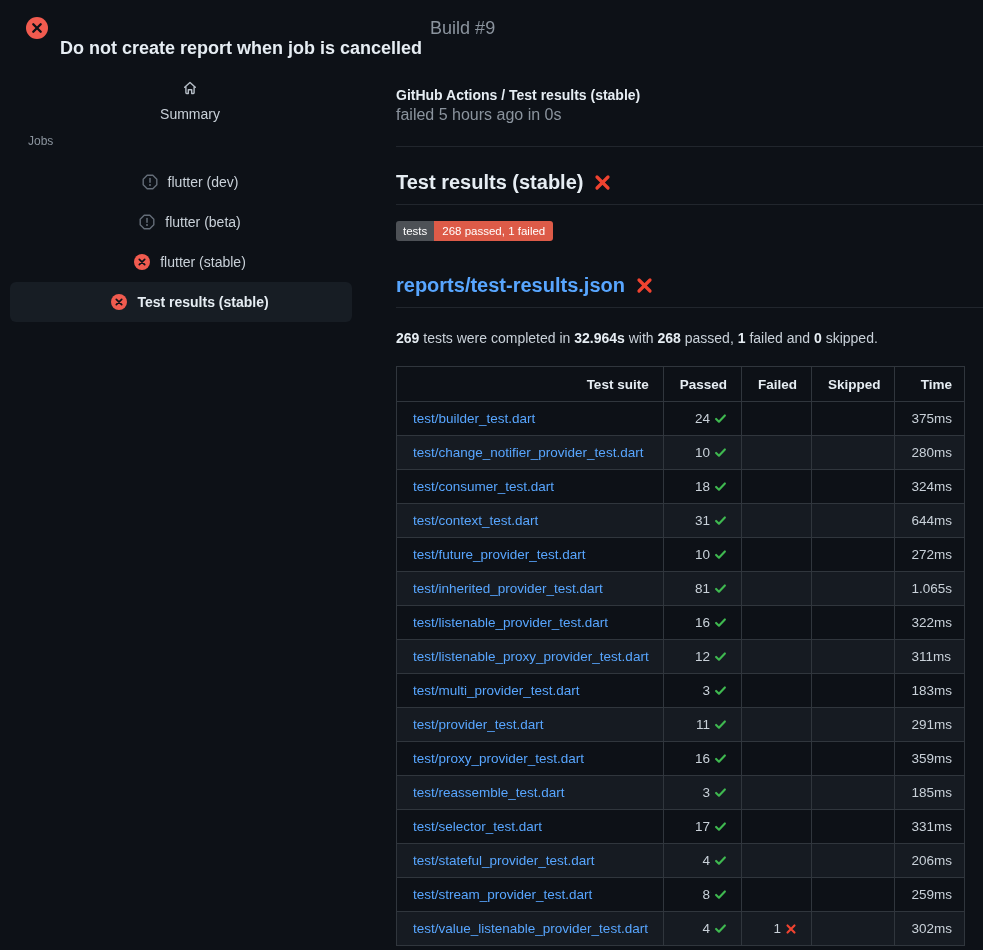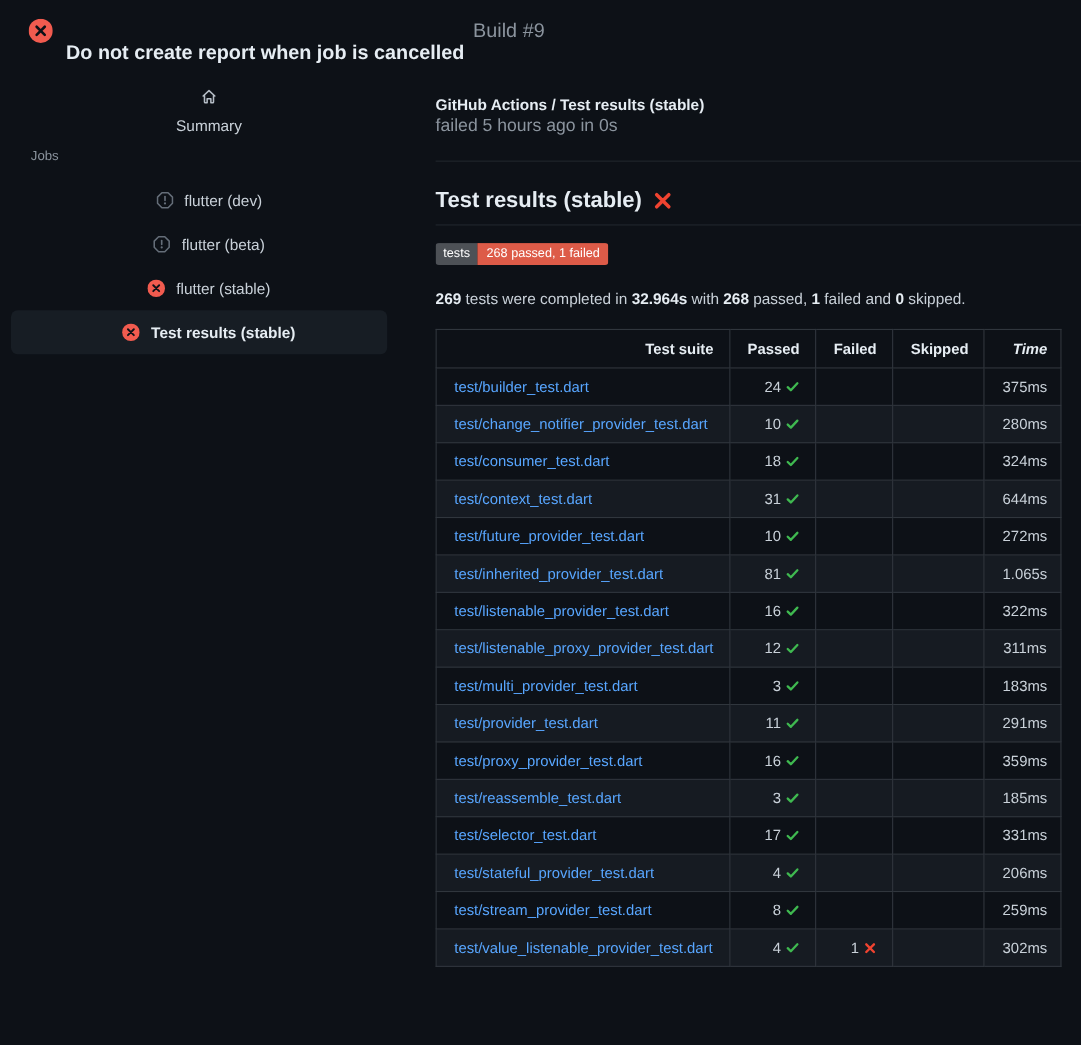--- a/index.html
+++ b/index.html
@@ -83,22 +83,22 @@
     margin-top:19px;width:556px;border-collapse:collapse;
     font-size:13.5px;
   }
   table.results th,table.results td{
     border:1px solid var(--border);
     height:34px;padding:0 14px 0 16px;
     vertical-align:middle;white-space:nowrap;
   }
   table.results th{height:35px;font-weight:bold;color:var(--fg-bright);text-align:right;background:var(--bg);}
   table.results th.num,table.results td.num{text-align:right;padding-right:14px;}
-  table.results td.time{text-align:center;padding-right:12px;color:var(--fg);}
-  table.results th.time-h{text-align:right;padding-right:12px;font-style:italic;}
+  table.results td.time{text-align:left;padding-right:12px;color:var(--fg);}
+  table.results th.time-h{text-align:right;padding-right:12px;}
   table.results tbody tr:nth-child(even){background:var(--bg-subtle);}
   table.results tbody tr:nth-child(odd){background:var(--bg);}
   a.suite-link{color:var(--link);text-decoration:none;cursor:pointer;}
   .cell-flex{display:inline-flex;align-items:center;gap:4px;justify-content:flex-end;}
   .count{color:var(--fg);}
 </style>
 </head>
 <body>
 
 <div class="top-header">
@@ -178,20 +178,28 @@
     </span>
   </div>
 
   <div>
     <span class="badge">
       <span class="badge-label">tests</span>
       <span class="badge-value">268 passed, 1 failed</span>
     </span>
   </div>
 
+  <div class="section-heading link-heading">
+    <span style="cursor:pointer;">reports/test-results.json</span>
+    <span>
+      <svg width="19" height="19" viewBox="0 0 20 20">
+        <path d="M4.2 4.2 L15.8 15.8 M15.8 4.2 L4.2 15.8" stroke="#ef4330" stroke-width="3.4" stroke-linecap="round"></path>
+      </svg>
+    </span>
+  </div>
 
   <div class="summary-line" id="summary-line"><b>269</b><span> tests were completed in </span><b>32.964s</b><span> with </span><b>268</b><span> passed, </span><b>1</b><span> failed and </span><b>0</b><span> skipped.</span></div>
 
   <table class="results">
     <colgroup>
       <col style="width:273px">
         <col style="width:68px">
         <col style="width:67px">
         <col style="width:79px">
         <col style="width:69px">

